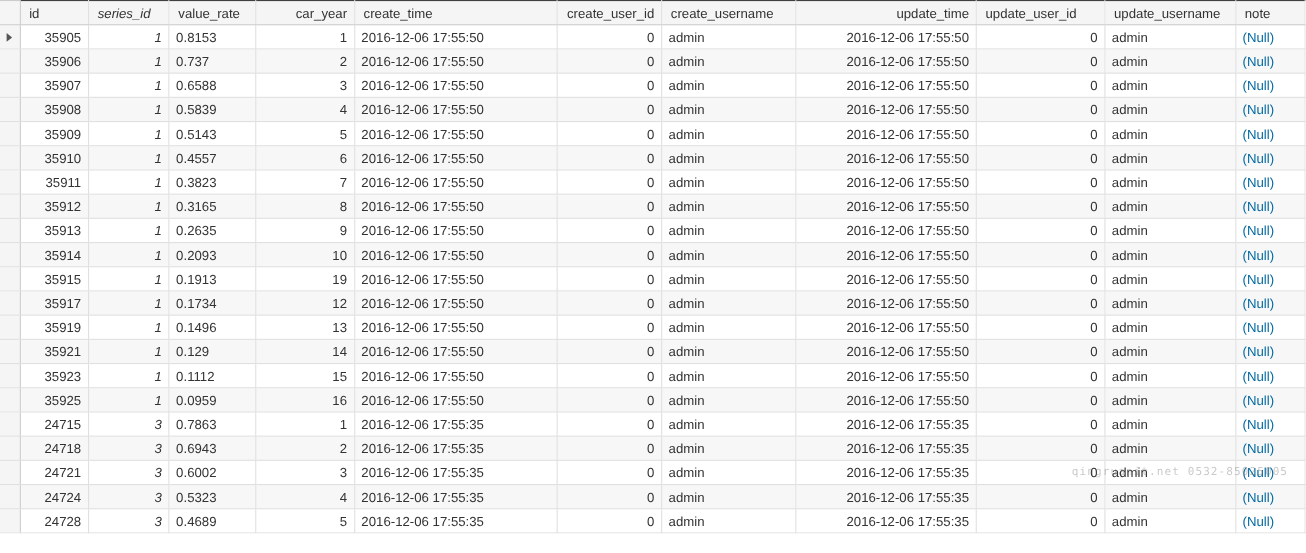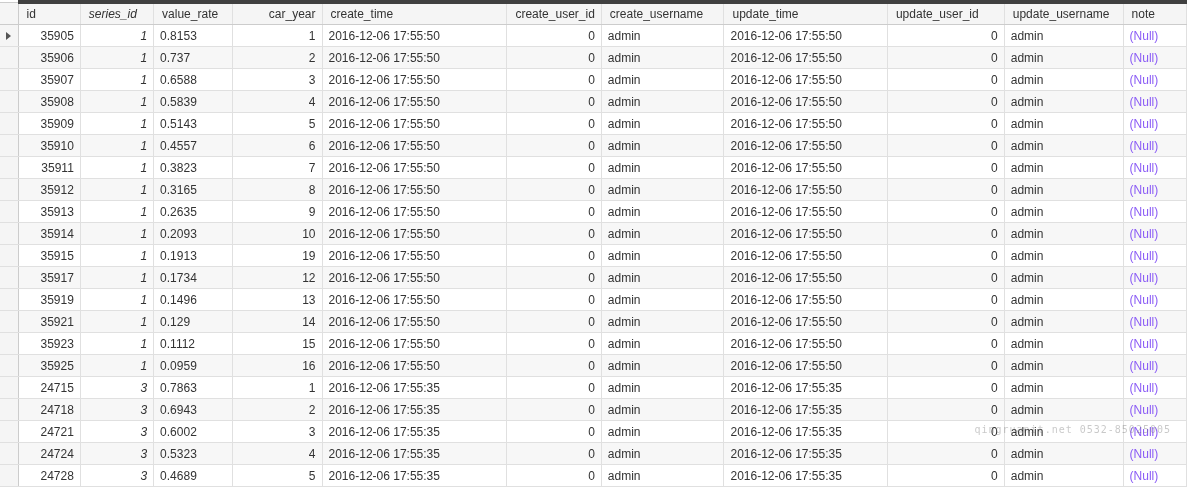--- a/index.html
+++ b/index.html
@@ -27,21 +27,21 @@
       overflow: hidden;
       vertical-align: middle;
       height: 22px;
     }
     .header-cell {
       background: #f5f5f5;
       text-align: left;
       padding-left: 8px;
       font-weight: normal;
       color: #333;
-      border-top: 4px solid #404040;
+      border-top: 1px solid #404040;
       border-bottom: 1px solid #ccc;
     }
     .gutter-cell {
       width: 18px;
       min-width: 18px;
       background: #f5f5f5;
       border-right: 1px solid #ccc;
       text-align: center;
     }
     .gutter-header {
@@ -49,21 +49,21 @@
       min-width: 18px;
       background: #f5f5f5;
       border-top: 1px solid #ccc;
       border-bottom: 1px solid #ccc;
       border-right: 1px solid #ccc;
     }
     .data-row.alt .data-cell { background: #f7f7f7; }
     .data-row .data-cell { background: #fff; }
     .num { text-align: right; padding-right: 6px; }
     .txt { text-align: left; padding-left: 6px; }
-    .null-val { color: #8b5cf6; font-style: normal; }
+    .null-val { color: #0369a1; font-style: normal; }
     .row-indicator {
       display:inline-block;
       width:0; height:0;
       border-top:4px solid transparent;
       border-bottom:4px solid transparent;
       border-left:5px solid #555;
     }
     .watermark {
       position: fixed;
       right: 16px;
@@ -75,21 +75,21 @@
       pointer-events: none;
     }
     
     .c-id { width: 65px; }
     .c-series { width: 75px; font-style: italic; }
     .c-value { width: 80px; }
     .c-car { width: 80px; padding-left: 36px; }
     .c-ctime { width: 195px; }
     .c-cuid { width: 90px; }
     .c-cuname { width: 125px; }
-    .c-utime { width: 170px; }
+    .c-utime { width: 170px; text-align: right; }
     .c-uuid { width: 120px; }
     .c-uuname { width: 120px; }
     .c-note { width: 67px; }
   </style>
 </head>
 <body>
 
 <div class="grid" id="grid">
     <div class="header-row">
       <div class="header-cell gutter-header"></div>

